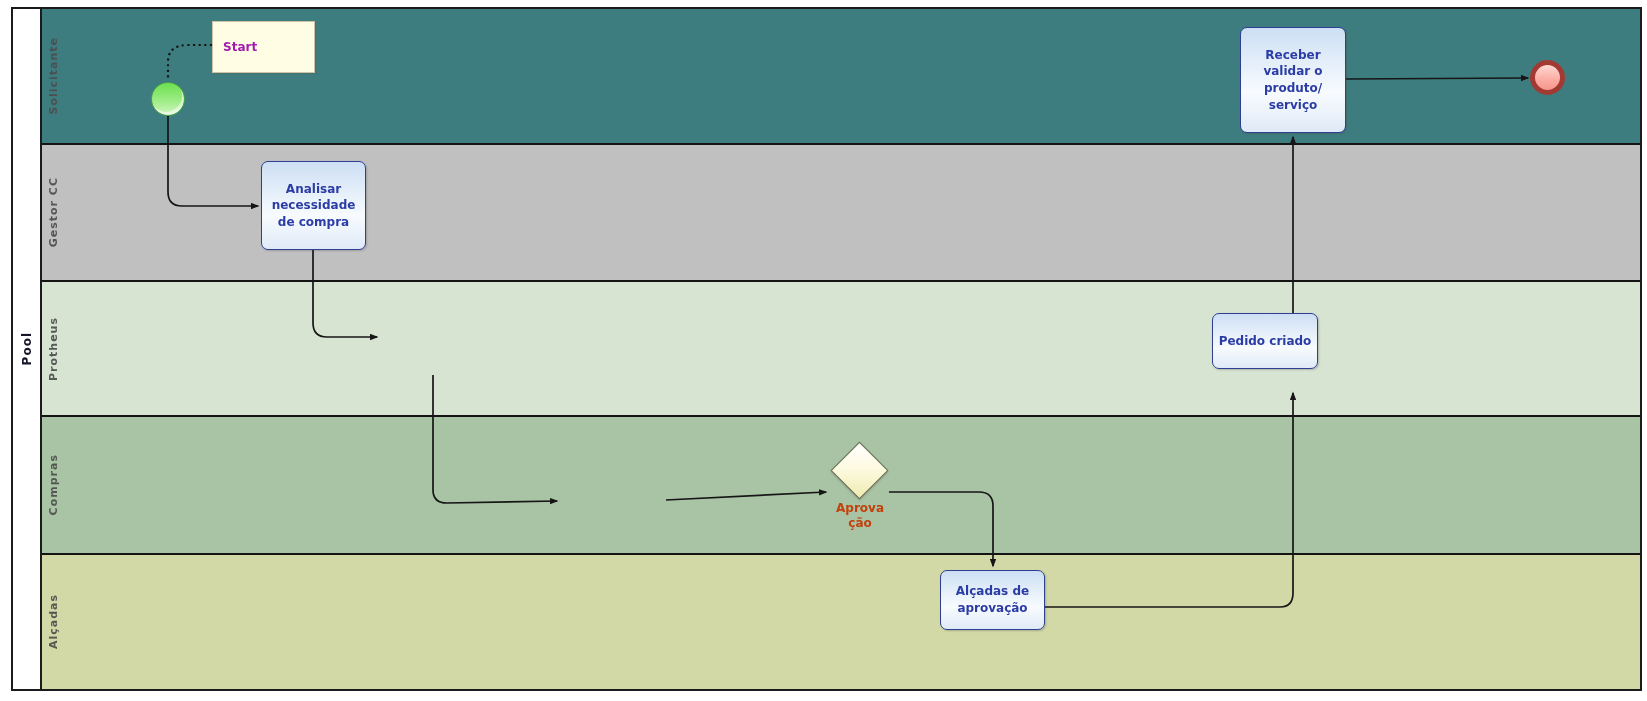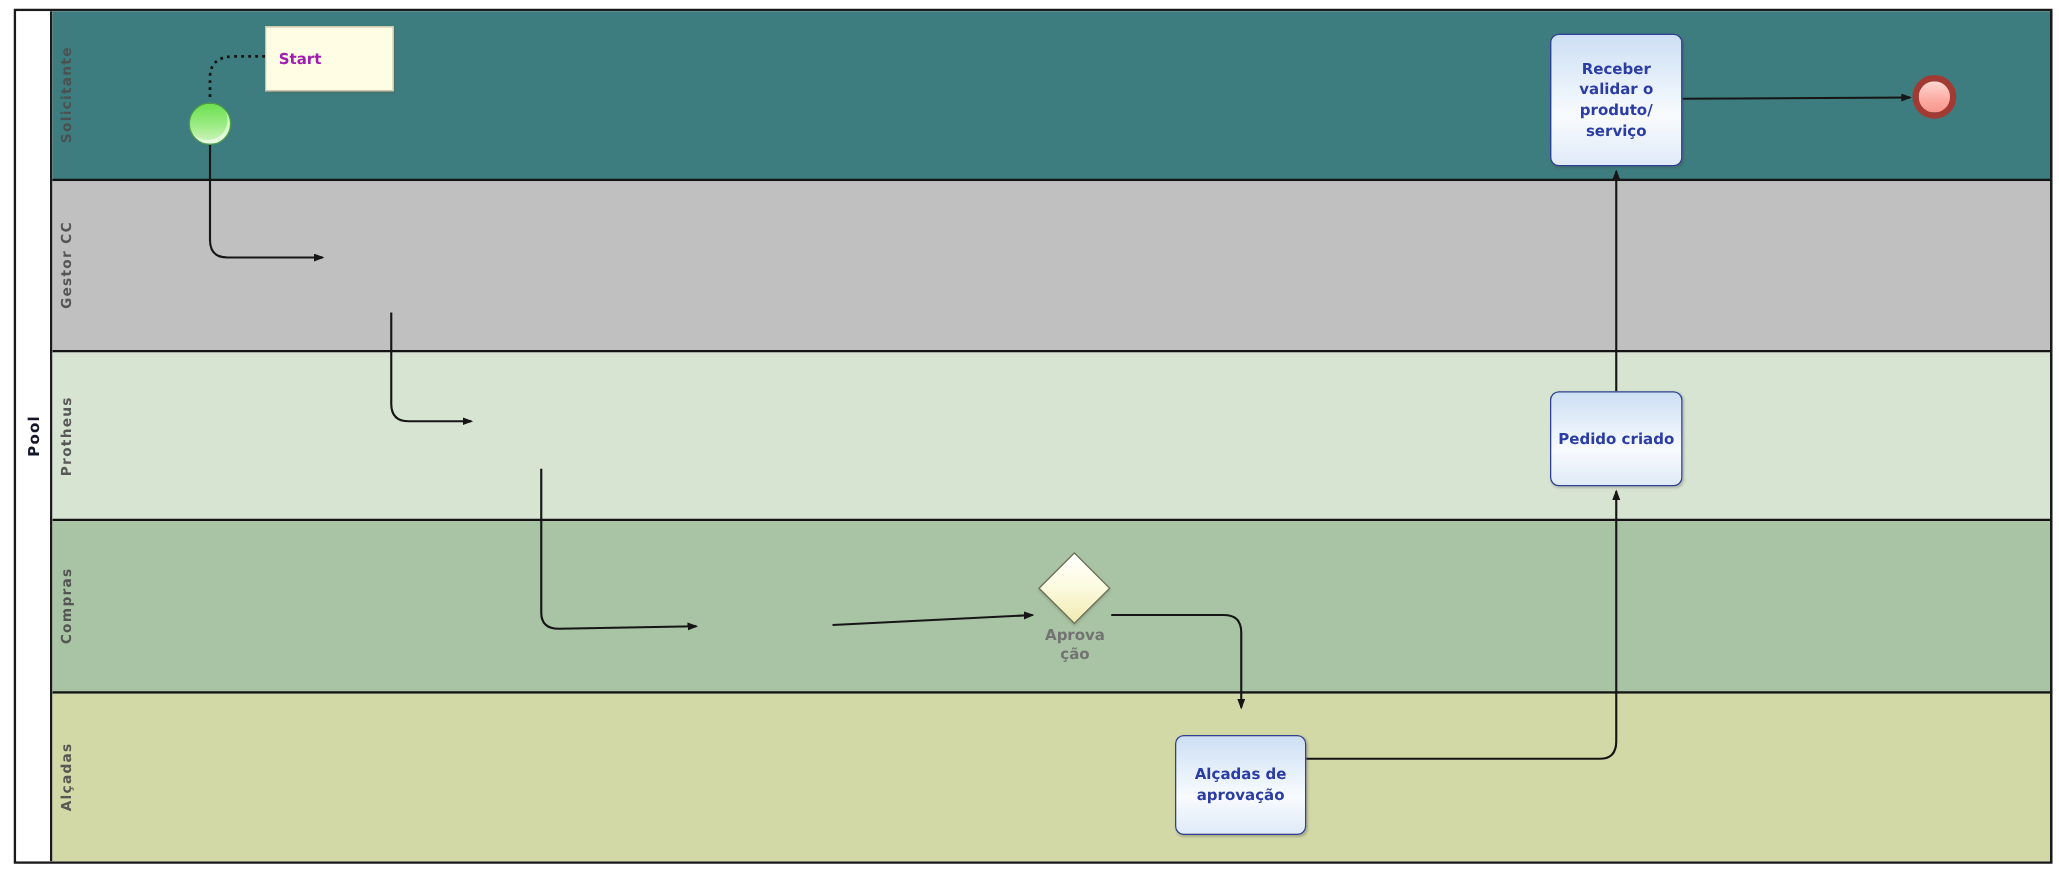--- a/index.html
+++ b/index.html
@@ -45,21 +45,21 @@
     line-height:1.38; white-space:pre-line; padding:2px;
   }
   .gateway {
     position:absolute; left:839px; top:450px; width:41px; height:41px;
     transform:rotate(45deg); box-sizing:border-box;
     background:linear-gradient(135deg,#ffffff 0%,#fdfbe2 45%,#f0eab0 100%);
     border:1.2px solid #6e6e55; box-shadow:1px 1px 2px rgba(70,70,70,.25);
   }
   .gateway-label {
     position:absolute; left:810px; top:501px; width:100px; text-align:center;
-    color:#737373; font-weight:bold; font-size:12px; line-height:1.25; white-space:pre-line;
+    color:#c2410c; font-weight:bold; font-size:12px; line-height:1.25; white-space:pre-line;
   }
   .event-start {
     position:absolute; left:151px; top:82px; width:34px; height:34px; border-radius:50%;
     background:linear-gradient(180deg,#6ce050 0%,#9dec85 55%,#d3f5c4 100%);
     border:1.5px solid #4e9e47; box-sizing:border-box;
     box-shadow:inset -2px -3px 0 rgba(255,255,255,.55);
   }
   .event-end {
     position:absolute; left:1530px; top:60px; width:35px; height:35px; border-radius:50%;
     border:5px solid #a23a34; box-sizing:border-box;
@@ -125,31 +125,34 @@
     <path class="flow" d="M 889 492 L 979 492 Q 993 492 993 506 L 993 566" marker-end="url(#arrow)"></path>
     <path class="flow" d="M 1045 607 L 1280 607 Q 1293 607 1293 593 L 1293 393" marker-end="url(#arrow)"></path>
     <path class="flow" d="M 1293 313 L 1293 137" marker-end="url(#arrow)"></path>
     <path class="flow" d="M 1346 79 L 1528 78" marker-end="url(#arrow)"></path>
   </svg>
 
   <div class="annotation">Start</div>
 
   <div class="event-start" title=""></div>
 
+  <div class="task" style="left:261px; top:161px; width:105px; height:89px">Analisar
+necessidade
+de compra</div>
 
 
 
   <div class="gateway"></div>
   <div class="gateway-label">Aprova
 ção</div>
 
-  <div class="task" style="left:940px; top:588px; width:105px; height:80px">Alçadas de
+  <div class="task" style="left:940px; top:570px; width:105px; height:60px">Alçadas de
 aprovação</div>
 
-  <div class="task" style="left:1240px; top:313px; width:106px; height:76px">Pedido criado</div>
+  <div class="task" style="left:1212px; top:313px; width:106px; height:56px">Pedido criado</div>
 
   <div class="task" style="left:1240px; top:27px; width:106px; height:106px">Receber
 validar o
 produto/
 serviço</div>
 
   <div class="event-end"></div>
 
 </div>
 

